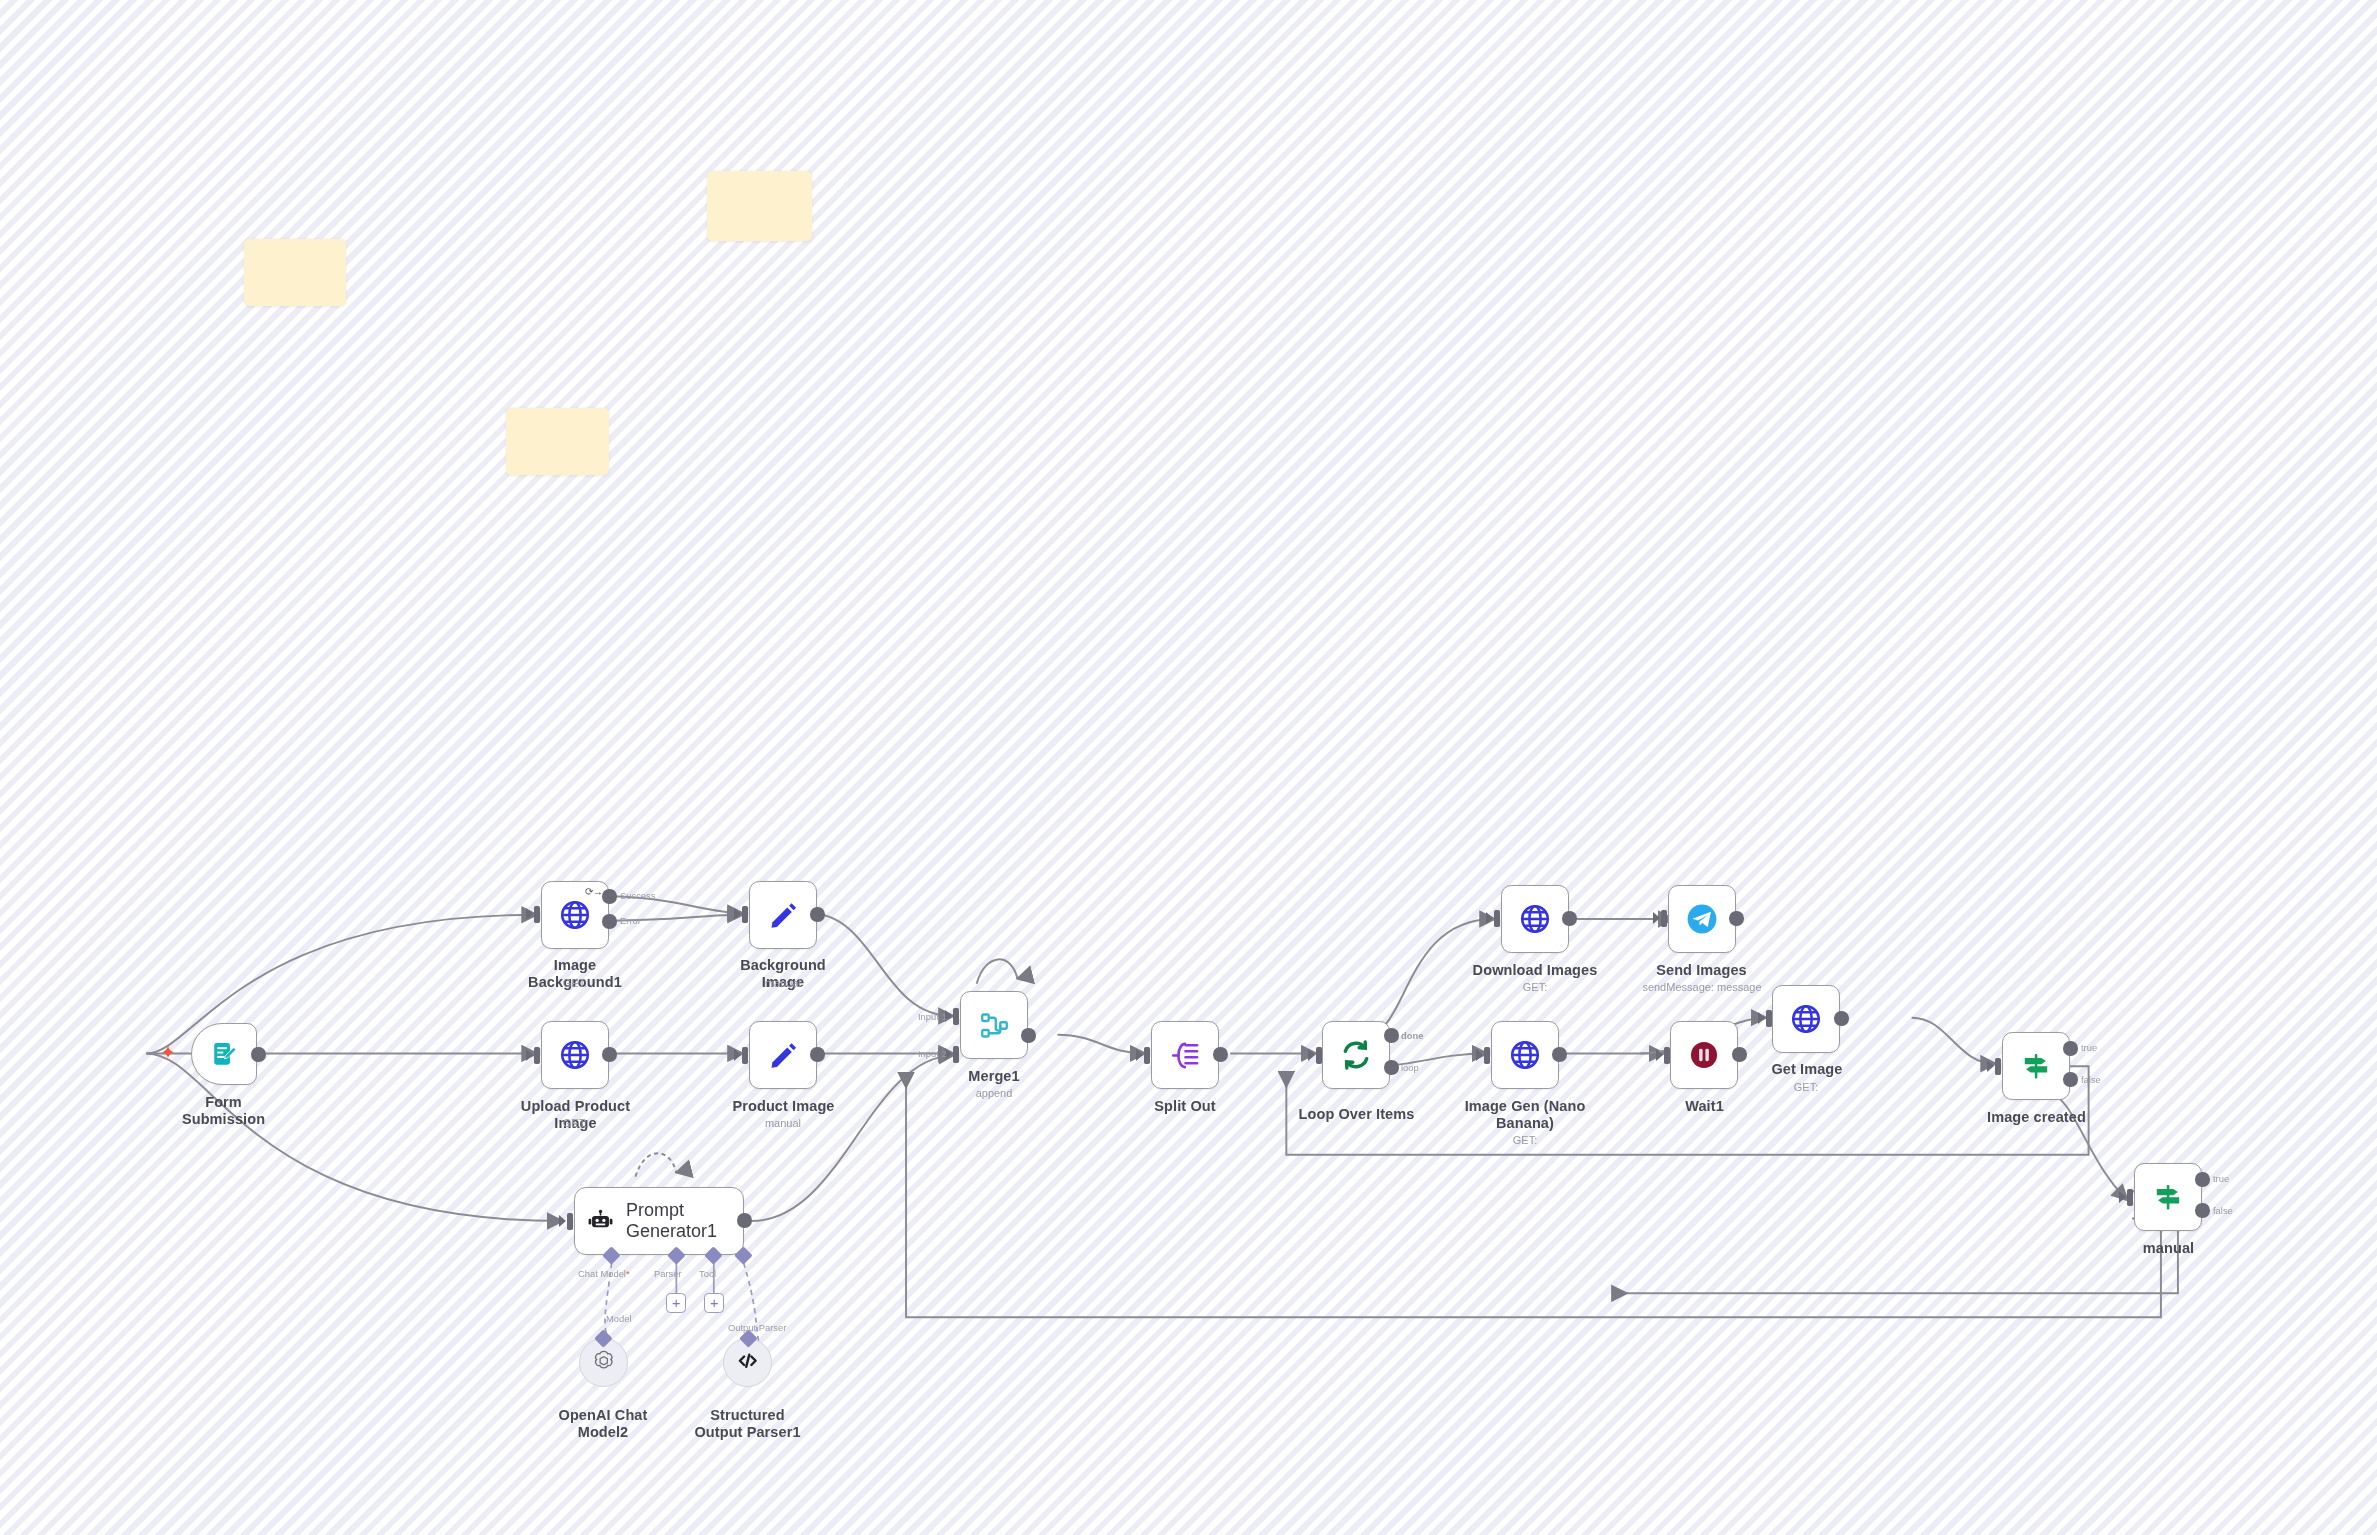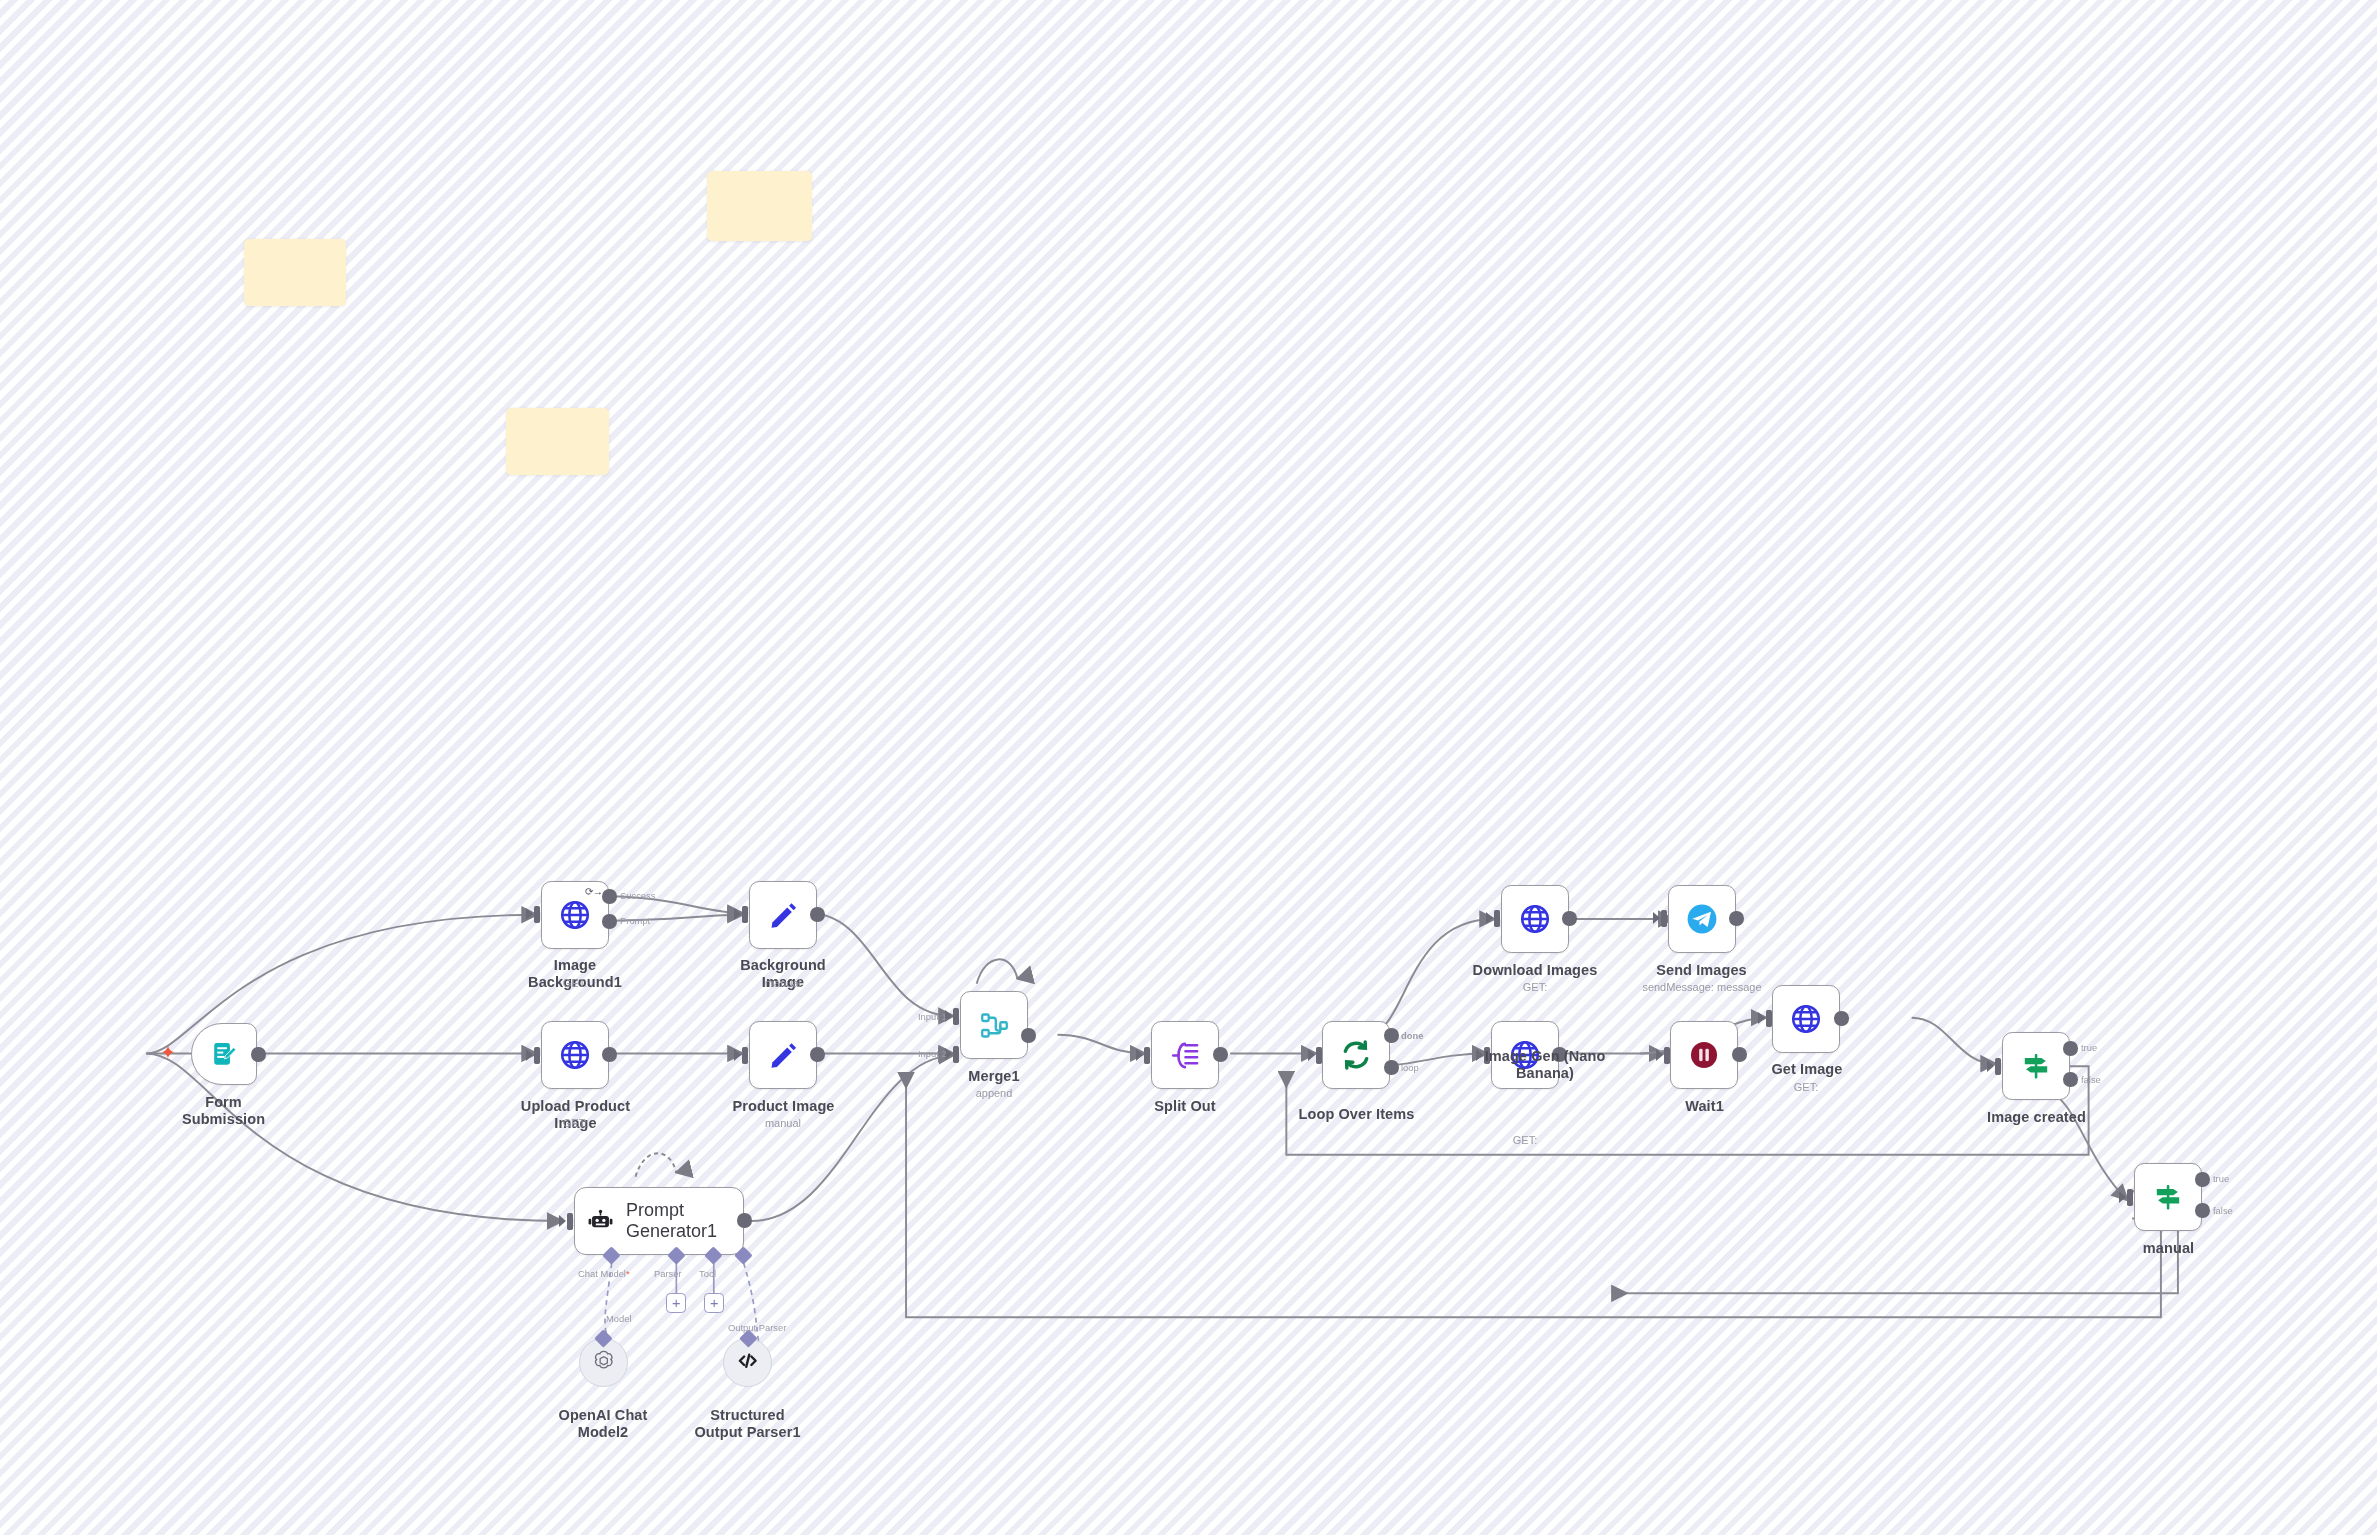--- a/index.html
+++ b/index.html
@@ -246,21 +246,21 @@
         <circle cx="12" cy="12" r="9"></circle>
         <ellipse cx="12" cy="12" rx="4" ry="9"></ellipse>
         <path d="M3 12h18M4.2 7.2h15.6M4.2 16.8h15.6"></path>
       </svg>
     </span>
   </div>
   <div class="inport" style="left:534px;top:906px;"></div>
   <div class="port" style="left:602px;top:889px;"></div>
   <div class="plabel" style="left:620px;top:890px;">Success</div>
   <div class="port" style="left:602px;top:914px;"></div>
-  <div class="plabel" style="left:620px;top:915px;">Prompt</div>
+  <div class="plabel" style="left:620px;top:915px;">Error</div>
   <div class="caption" style="left:507px;top:957px;width:136px;">Image Background1</div>
   <div class="subcaption" style="left:524px;top:977px;width:102px;">GET:</div>
 
   <div class="node" style="left:749px;top:881px;width:68px;height:68px;">
     <span class="glyph">
       <svg width="32" height="32" viewBox="0 0 24 24">
         <path d="M4 17.6 L15.2 6.4 L18.6 9.8 L7.4 21 L3.4 21.6 Z" fill="#3434e0"></path>
         <path d="M16.6 5 L18.4 3.2 L21.8 6.6 L20 8.4 Z" fill="#3434e0"></path>
       </svg>
     </span>
@@ -433,21 +433,21 @@
     <span class="glyph">
       <svg width="34" height="34" viewBox="0 0 24 24" fill="none" stroke="#3434e0" stroke-width="1.8">
         <circle cx="12" cy="12" r="9"></circle>
         <ellipse cx="12" cy="12" rx="4" ry="9"></ellipse>
         <path d="M3 12h18M4.2 7.2h15.6M4.2 16.8h15.6"></path>
       </svg>
     </span>
   </div>
   <div class="inport" style="left:1484px;top:1047px;"></div>
   <div class="port" style="left:1552px;top:1047px;"></div>
-  <div class="caption" style="left:1457px;top:1048px;width:136px;margin-left:20px;">Image Gen (Nano Banana)</div>
+  <div class="caption" style="left:1457px;top:1098px;width:136px;">Image Gen (Nano Banana)</div>
   <div class="subcaption" style="left:1474px;top:1134px;width:102px;">GET:</div>
 
   <div class="node" style="left:1670px;top:1021px;width:68px;height:68px;">
     <span class="glyph">
       <svg width="34" height="34" viewBox="0 0 24 24">
         <circle cx="12" cy="12" r="9.2" fill="#8f1434"></circle>
         <rect x="8.6" y="7.6" width="2.4" height="8.8" rx="1" fill="#f4e2e8"></rect>
         <rect x="13" y="7.6" width="2.4" height="8.8" rx="1" fill="#f4e2e8"></rect>
       </svg>
     </span>

